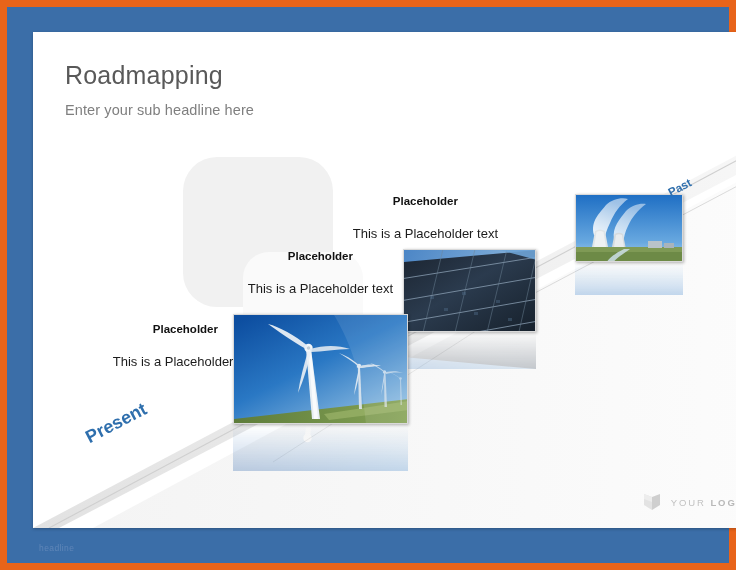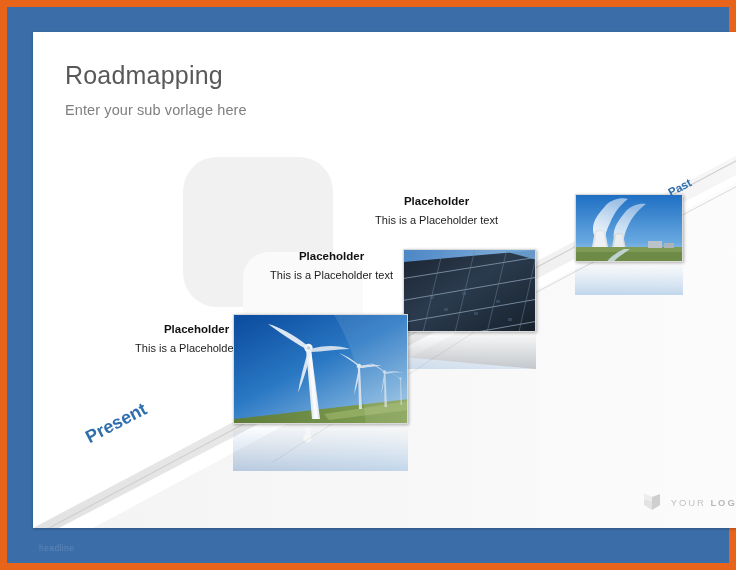--- a/index.html
+++ b/index.html
@@ -110,24 +110,24 @@
     top: 0;
   }
   .step-title {
     font-size: 11.5px;
     font-weight: bold;
     color: #111111;
     line-height: 1.25;
     white-space: nowrap;
   }
   .step-desc {
-    font-size: 11px;
+    font-size: 13px;
     font-weight: 400;
     color: #1c1c1c;
-    margin-top: 6px;
+    margin-top: 18px;
     white-space: nowrap;
   }
 
   .photo-wrap { position: absolute; }
   .photo {
     position: relative;
     overflow: hidden;
     border: 1px solid #d9d9d9;
     background: #cfd8e2;
     box-shadow: 1px 1px 3px rgba(0,0,0,0.30);
@@ -231,21 +231,21 @@
 
         <line x1="76" y1="496" x2="772" y2="124" stroke="#cfcfcf" stroke-width="1.1"></line>
 
         <line x1="560" y1="262" x2="772" y2="150" stroke="#d6d6d6" stroke-width="0.9"></line>
 
         <line x1="300" y1="430" x2="560" y2="262" stroke="#e0e0e0" stroke-width="0.8"></line>
       </svg>
 
       <div id="headline-block">
         <div id="slide-title">Roadmapping</div>
-        <div id="slide-subtitle">Enter your sub vorlage here</div>
+        <div id="slide-subtitle">Enter your sub headline here</div>
       </div>
 
       <div id="era-present" class="era-label">Present</div>
       <div id="era-past" class="era-label">Past</div>
 
       <div class="step" style="left:370px; top:162px; width:280px;">
         <div class="step-text" style="right:185px; top:0px;">
           <div class="step-title">Placeholder</div>
           <div class="step-desc">This is a Placeholder text</div>
         </div>

